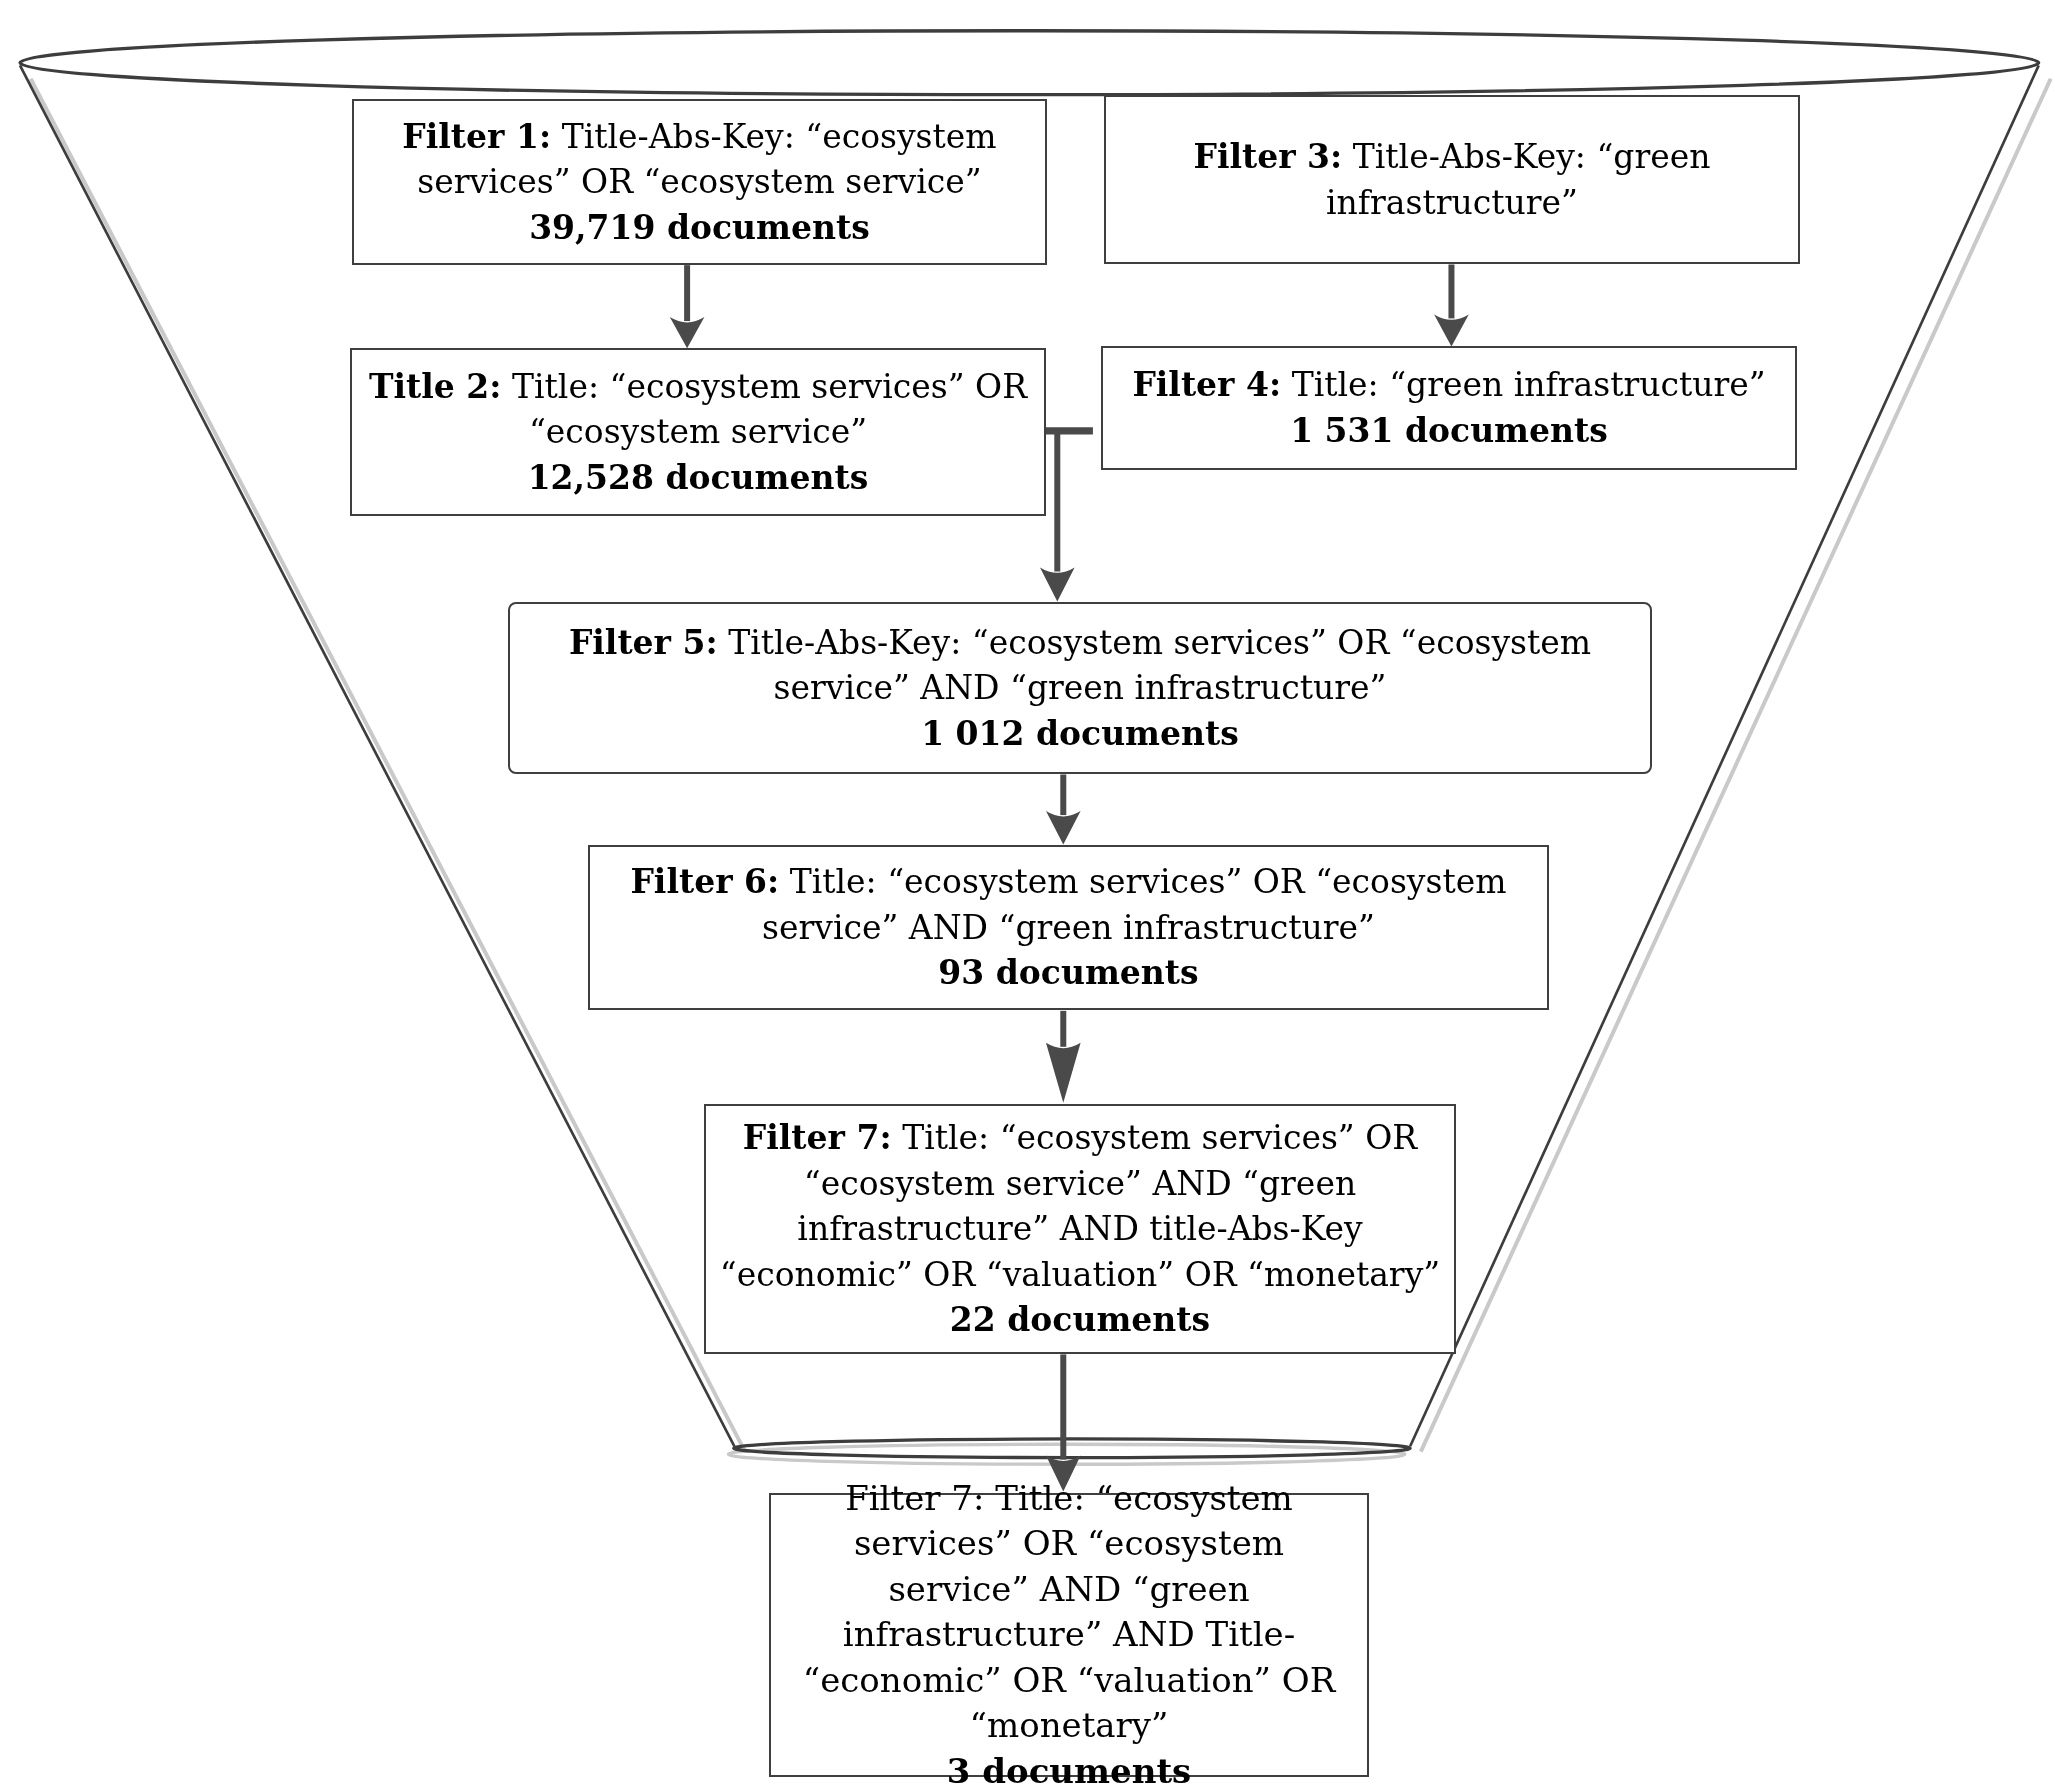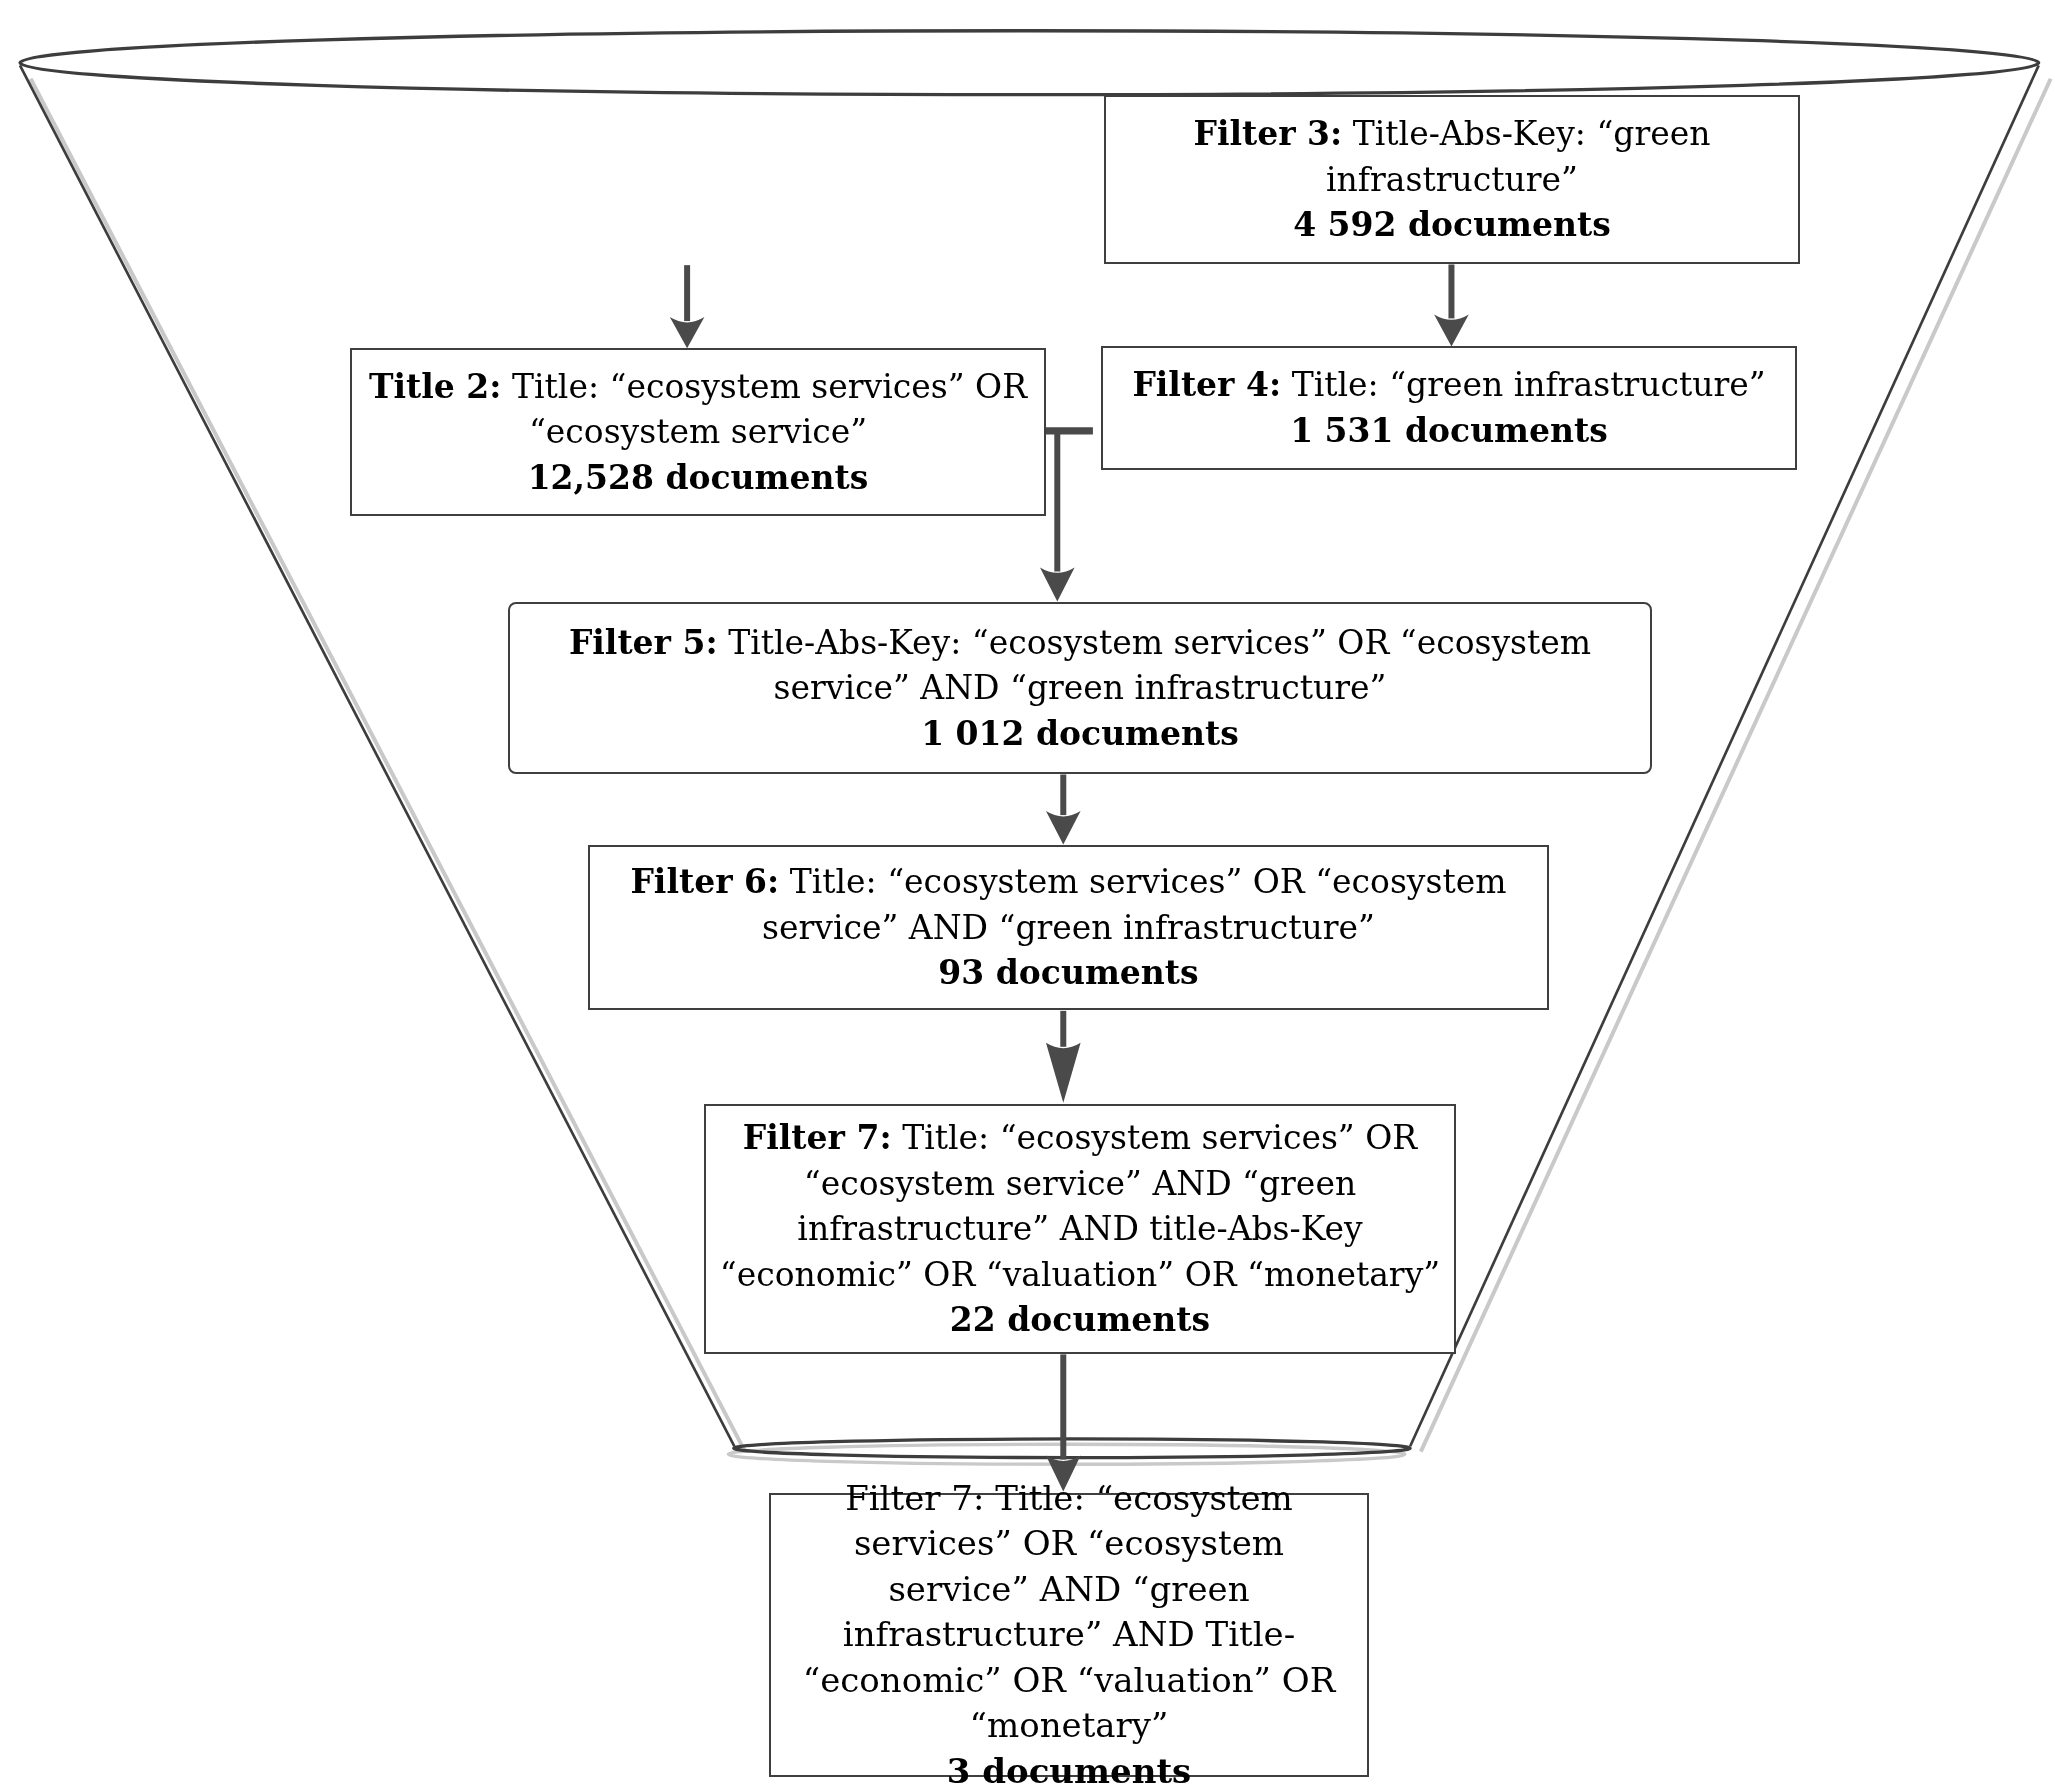--- a/index.html
+++ b/index.html
@@ -64,24 +64,28 @@
     <line x1="1597" y1="1163" x2="1597" y2="1224" stroke="#4a4a4a" stroke-width="9"></line>
     <path d="M 1571 1218 Q 1597 1234 1623 1218 L 1597 1268 Z" fill="#4a4a4a"></path>
 
     <line x1="1597" y1="1518" x2="1597" y2="1572" stroke="#4a4a4a" stroke-width="9"></line>
     <path d="M 1571 1566 Q 1597 1582 1623 1566 L 1597 1656 Z" fill="#4a4a4a"></path>
 
     <line x1="1597" y1="2034" x2="1597" y2="2192" stroke="#4a4a4a" stroke-width="9"></line>
     <path d="M 1571 2186 Q 1597 2202 1623 2186 L 1597 2240 Z" fill="#4a4a4a"></path>
   </svg>
 
+  <div class="box" id="box-f1">
+    <div><span class="lbl">Filter 1:</span> <span>Title-Abs-Key: “ecosystem services” OR “ecosystem service”</span>
+      <span class="count">39,719 documents</span></div>
+  </div>
 
   <div class="box" id="box-f3">
     <div><span class="lbl">Filter 3:</span> <span>Title-Abs-Key: “green infrastructure”</span>
-      <span class="count">4 592 documents</span></div>
+      </div>
   </div>
 
   <div class="box" id="box-f2">
     <div><span class="lbl">Title 2:</span> <span>Title: “ecosystem services” OR “ecosystem service”</span>
       <span class="count">12,528 documents</span></div>
   </div>
 
   <div class="box" id="box-f4">
     <div><span class="lbl">Filter 4:</span> <span>Title: “green infrastructure”</span>
       <span class="count">1 531 documents</span></div>

